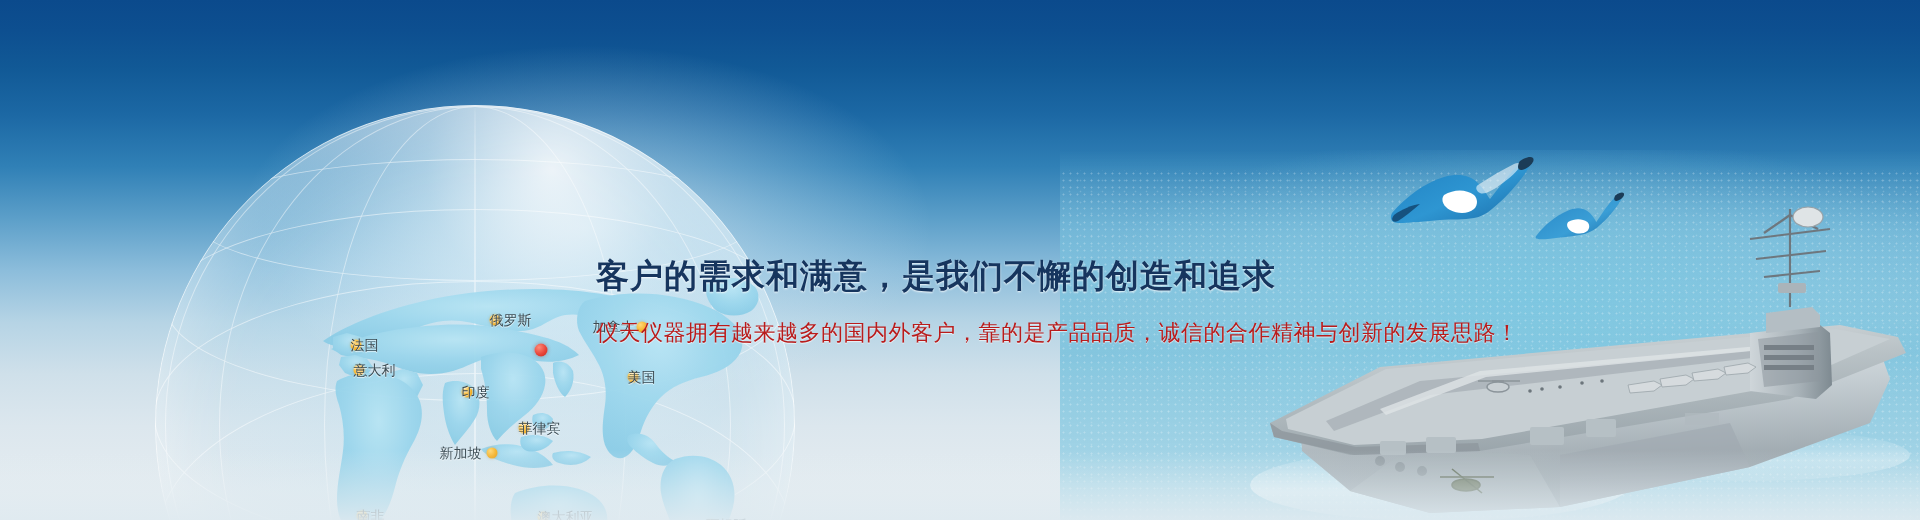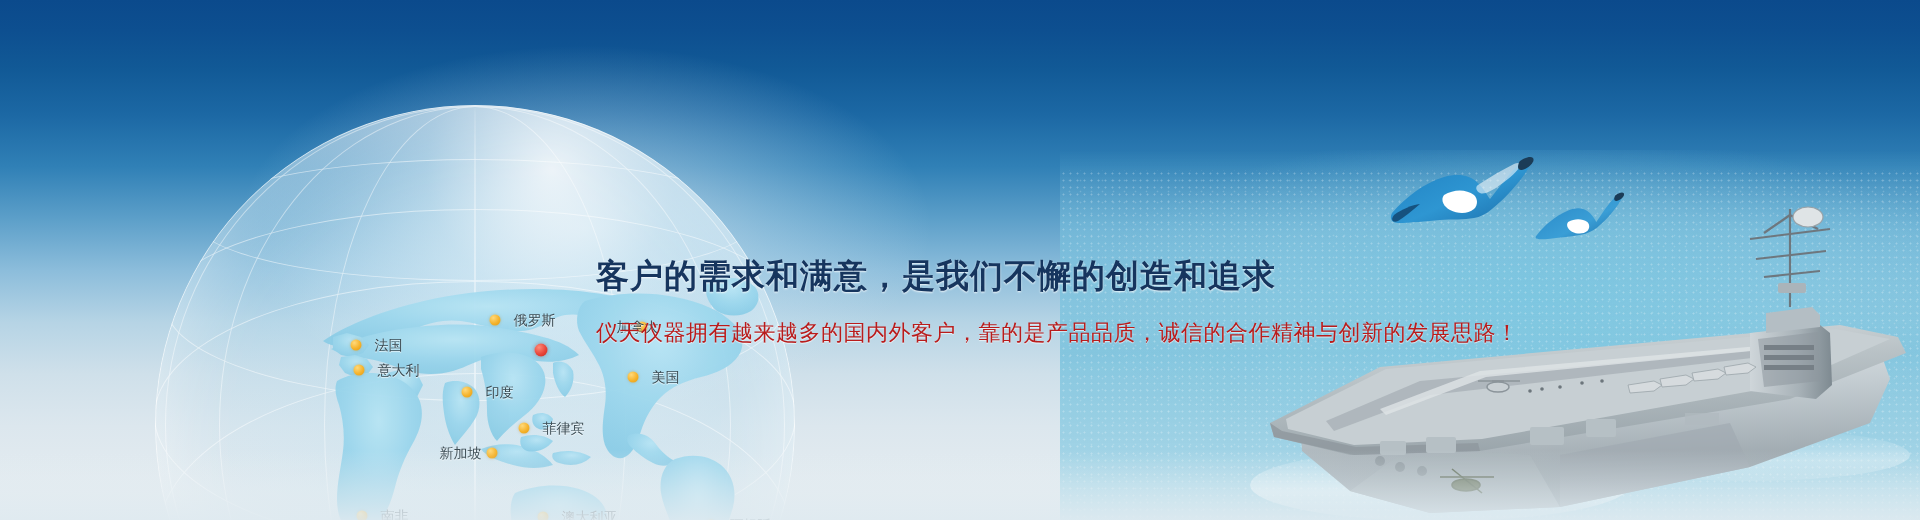--- a/index.html
+++ b/index.html
@@ -101,21 +101,21 @@
   .dot.red{background:radial-gradient(circle at 35% 30%, #ff8a78 0%, #e8453a 55%, #c7261c 100%);
            box-shadow:0 0 4px rgba(160,20,10,.4);width:13px;height:13px;}
   .marker .lbl{
     position:absolute;top:50%;transform:translateY(-50%);
     white-space:nowrap;
     font-size:14px;
     color:#3a4a52;
     font-family:"DejaVu Sans","Liberation Sans",sans-serif;
     text-shadow:0 1px 1px rgba(255,255,255,.85);
   }
-  .marker.lbl-right .lbl{left:24px;font-family:Liberation Serif, serif;}
+  .marker.lbl-right .lbl{left:0;font-family:Liberation Serif, serif;}
   .marker.lbl-left  .lbl{right:16px;}
 
   
   .copy{position:absolute;left:596px;top:255px;width:760px;}
   .headline{
     font-size:33px;
     font-weight:bold;
     letter-spacing:1px;
     color:#16355e;
     line-height:1.25;

